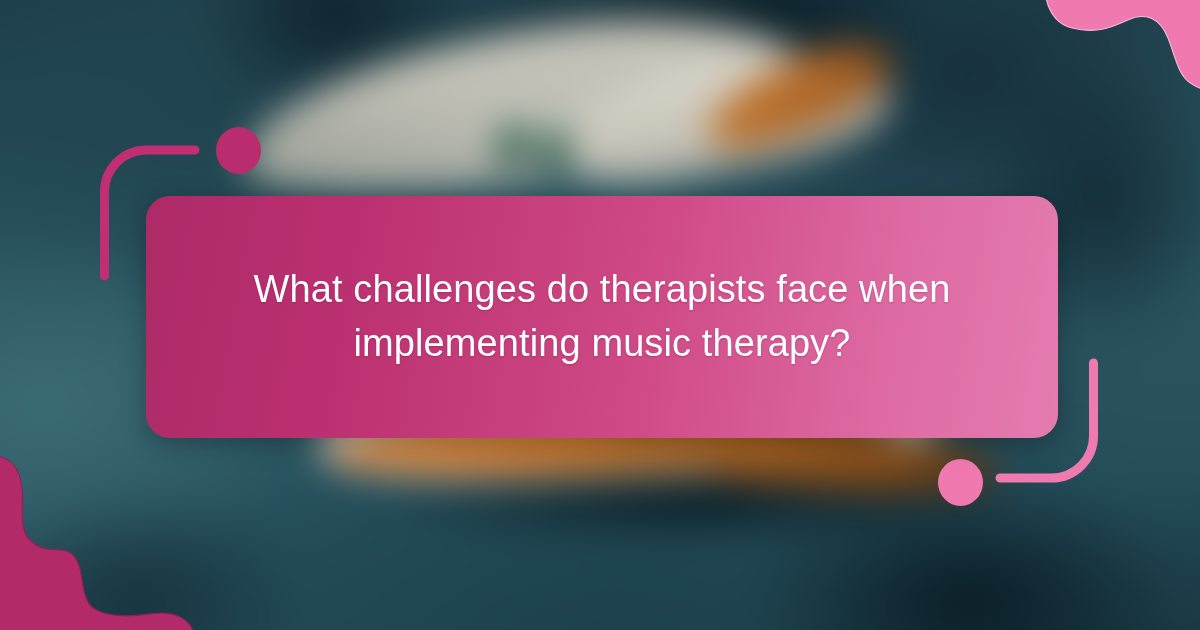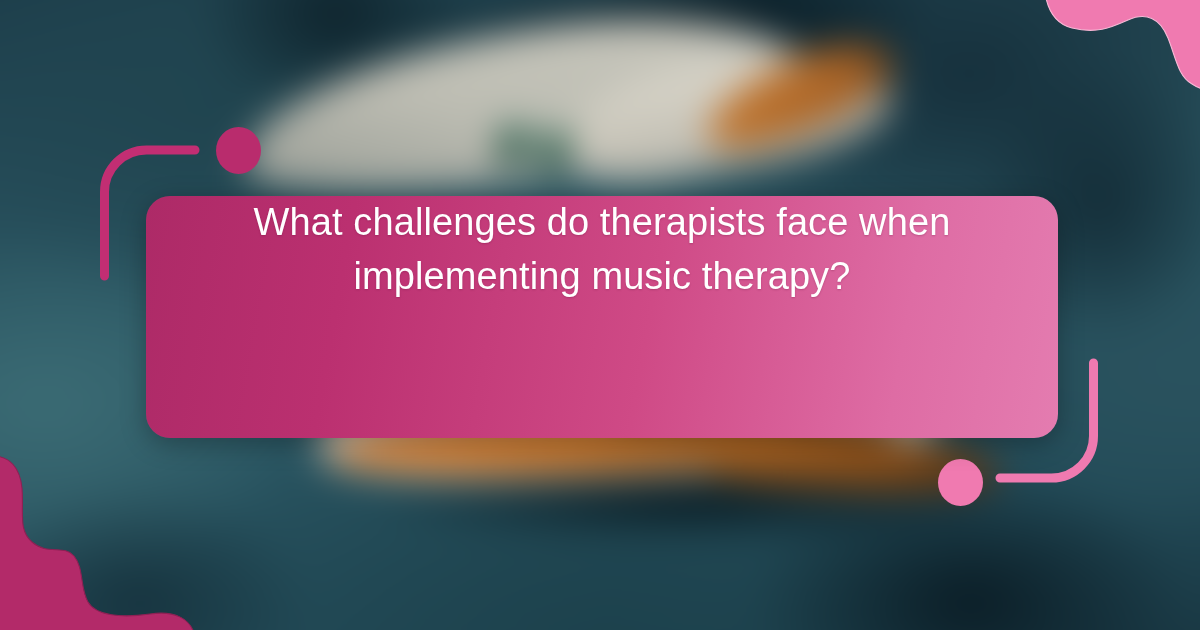--- a/index.html
+++ b/index.html
@@ -148,21 +148,21 @@
   #question-card {
     position: absolute;
     left: 146px;
     top: 196px;
     width: 912px;
     height: 242px;
     border-radius: 24px;
     background: linear-gradient(100deg, #ad2a67 0%, #bb3070 22%, #cf4a86 55%, #de6ca4 82%, #e47cb0 100%);
     box-shadow: 0 6px 26px rgba(0,0,0,0.28);
     display: flex;
-    align-items: flex-start;
+    align-items: center;
     justify-content: center;
     box-sizing: border-box;
     padding: 0 52px;
   }
   #question-text {
     color: #ffffff;
     font-size: 38px;
     line-height: 1.42;
     font-weight: 400;
     text-align: center;

